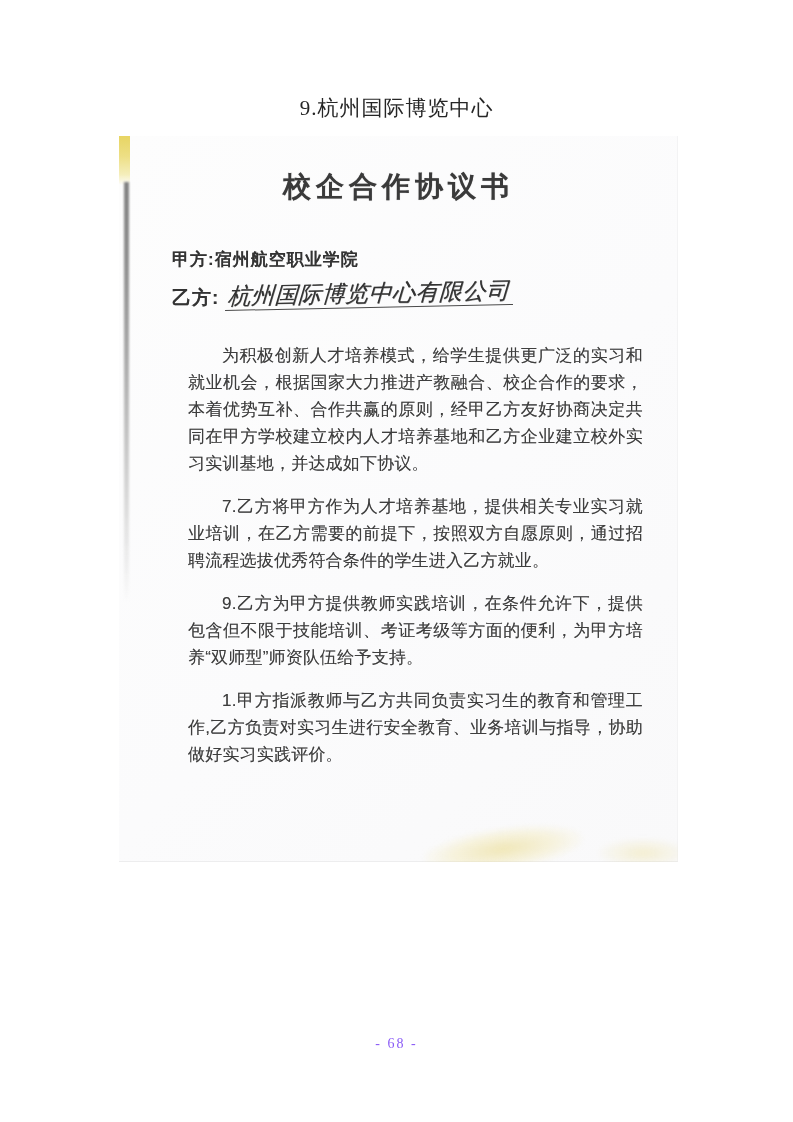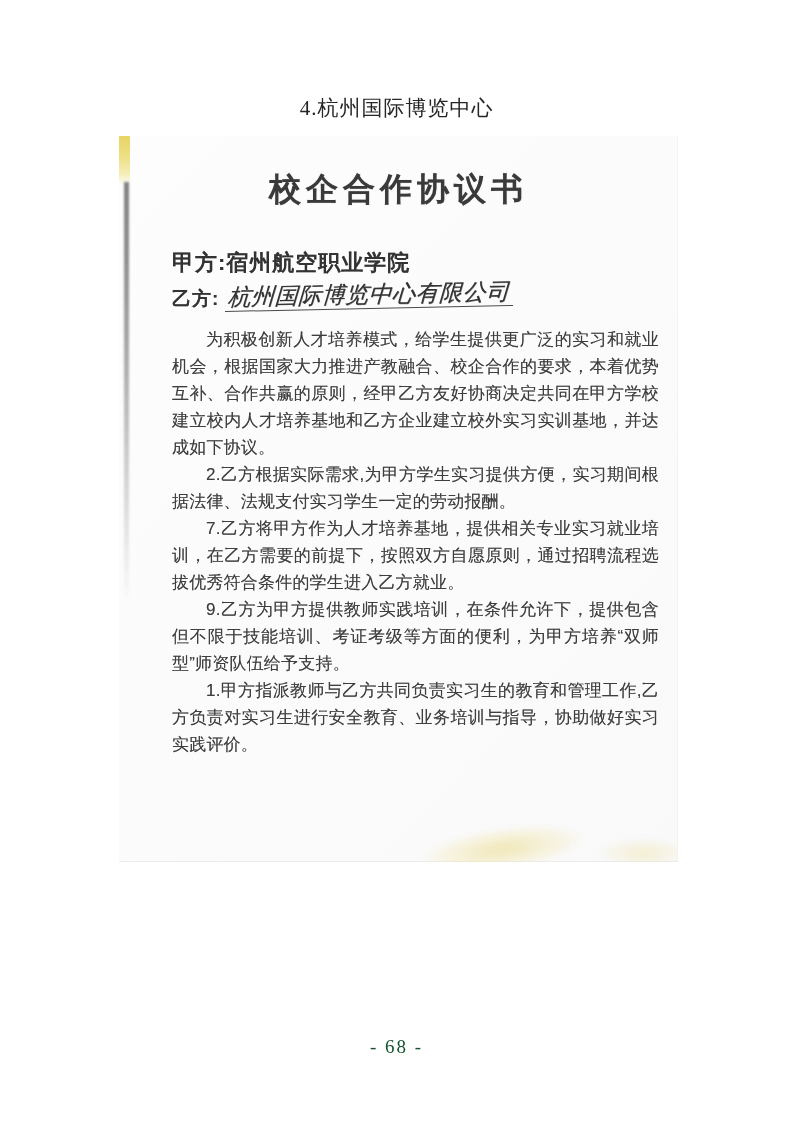--- a/index.html
+++ b/index.html
@@ -28,23 +28,23 @@
     letter-spacing: 1px;
     color: #262626;
   }
   .page-number {
     position: absolute;
     top: 1036px;
     left: 0;
     width: 100%;
     text-align: center;
     font-family: "Liberation Serif", "DejaVu Serif", serif;
-    font-size: 19px;
+    font-size: 14px;
     letter-spacing: 2px;
-    color: #14532d;
+    color: #8b5cf6;
   }
 
   
   .scan {
     position: absolute;
     left: 119px;
     top: 136px;
     width: 559px;
     height: 726px;
     background: linear-gradient(135deg, #fdfdfd 0%, #fbfbfc 55%, #f9f9fa 100%);
@@ -96,42 +96,42 @@
     filter: blur(2px);
   }
 
   
   .doc-heading {
     position: absolute;
     top: 32px;
     left: 0;
     width: 100%;
     text-align: center;
-    font-size: 32px;
+    font-size: 28px;
     font-weight: 700;
     letter-spacing: 5px;
     color: #3a3a3a;
     text-shadow: 0 0 0.7px rgba(60,60,60,0.55);
   }
 
   .parties {
     position: absolute;
     left: 53px;
     top: 112px;
     width: 470px;
   }
   .party-line {
-    font-size: 22px;
+    font-size: 17px;
     font-weight: 700;
     color: #333333;
     text-shadow: 0 0 0.6px rgba(60,60,60,0.5);
     letter-spacing: 1px;
   }
   .party-line.b {
-    margin-top: 7px;
+    margin-top: 13px;
     font-size: 19px;
     display: flex;
     align-items: flex-end;
   }
   .handwriting {
     display: inline-block;
     margin-left: 6px;
     min-width: 252px;
     border-bottom: 1.6px solid #4a4a4a;
     font-size: 23px;
@@ -152,47 +152,46 @@
     top: 190px;
     width: 487px;
     font-size: 17px;
     line-height: 27px;
     color: #3e3e3e;
     text-align: justify;
     text-shadow: 0 0 0.6px rgba(62,62,62,0.5);
     letter-spacing: 0.2px;
   }
   .doc-body p {
-    margin: 0;
+    margin: 16px;
     text-indent: 2em;
   }
 </style>
 </head>
 <body>
 
-<div class="page-title">4.杭州国际博览中心</div>
+<div class="page-title">9.杭州国际博览中心</div>
 
 <div class="scan">
   <div class="tape-mark"></div>
   <div class="spine-shadow"></div>
   <div class="smudge"></div>
   <div class="smudge-right"></div>
 
   <div class="doc-heading">校企合作协议书</div>
 
   <div class="parties">
     <div class="party-line">甲方:宿州航空职业学院</div>
     <div class="party-line b">
       <span>乙方:</span>
       <span class="handwriting">杭州国际博览中心有限公司</span>
     </div>
   </div>
 
   <div class="doc-body" id="doc-body">
       <p>为积极创新人才培养模式，给学生提供更广泛的实习和就业机会，根据国家大力推进产教融合、校企合作的要求，本着优势互补、合作共赢的原则，经甲乙方友好协商决定共同在甲方学校建立校内人才培养基地和乙方企业建立校外实习实训基地，并达成如下协议。</p>
-      <p>2.乙方根据实际需求,为甲方学生实习提供方便，实习期间根据法律、法规支付实习学生一定的劳动报酬。</p>
       <p>7.乙方将甲方作为人才培养基地，提供相关专业实习就业培训，在乙方需要的前提下，按照双方自愿原则，通过招聘流程选拔优秀符合条件的学生进入乙方就业。</p>
       <p>9.乙方为甲方提供教师实践培训，在条件允许下，提供包含但不限于技能培训、考证考级等方面的便利，为甲方培养“双师型”师资队伍给予支持。</p>
       <p>1.甲方指派教师与乙方共同负责实习生的教育和管理工作,乙方负责对实习生进行安全教育、业务培训与指导，协助做好实习实践评价。</p>
     </div>
 </div>
 
 <div class="page-number">- 68 -</div>
 
 </body></html>

